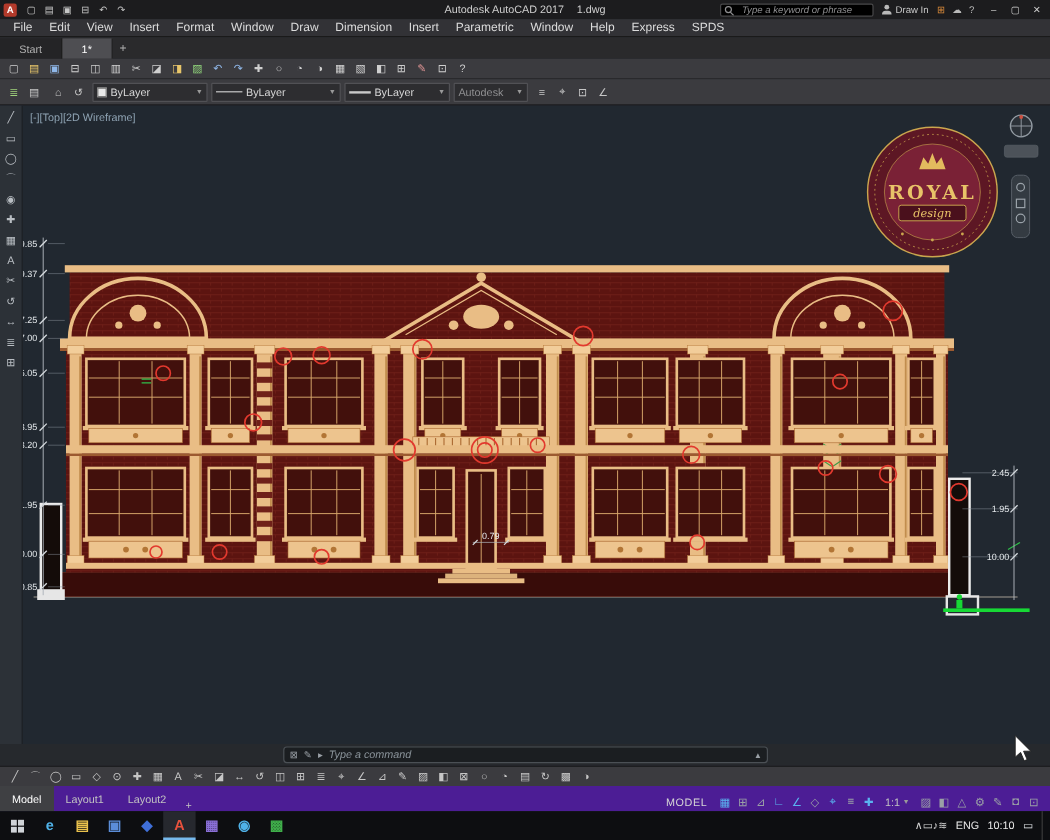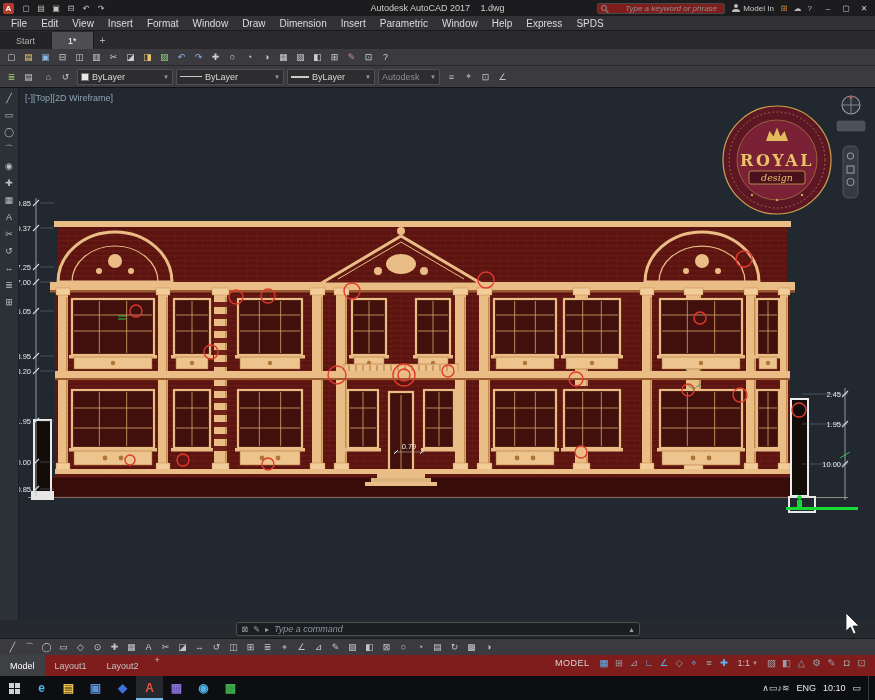--- a/index.html
+++ b/index.html
@@ -10,22 +10,22 @@
 
   
   .titlebar{top:0;height:16px;background:#1c1c1e;display:flex;align-items:center;color:#c9c9c9;font-size:9px}
   .acad-badge{width:11px;height:11px;margin-left:3px;background:#b33a2b;color:#fff;font-size:8px;font-weight:bold;
     display:flex;align-items:center;justify-content:center;border-radius:2px;flex:none}
   .qat{display:flex;gap:3px;padding:0 6px}
   .qat .ticon{width:12px;font-size:8px}
   .tb-title{position:absolute;left:50%;transform:translateX(-50%);white-space:nowrap;color:#cfcfcf}
   .tb-title span{margin:0 4px}
   .tb-right{margin-left:auto;display:flex;align-items:center;gap:7px;padding-right:2px}
-  .searchbox{width:128px;height:11px;background:#7f1d1d;border:1px solid #48484a;border-radius:2px;
-    display:flex;align-items:center;gap:18px;padding:0 3px;color:#8e8e90;font-size:8px;font-style:italic;overflow:hidden;white-space:nowrap}
+  .searchbox{width:128px;height:11px;background:#000000;border:1px solid #48484a;border-radius:2px;
+    display:flex;align-items:center;gap:8px;padding:0 3px;color:#8e8e90;font-size:8px;font-style:italic;overflow:hidden;white-space:nowrap}
   .lens{width:6px;height:6px;border:1px solid #8e8e90;border-radius:50%;position:relative;flex:none}
   .lens::after{content:"";position:absolute;right:-3px;bottom:-2px;width:4px;height:1px;background:#8e8e90;transform:rotate(45deg)}
   .person{width:8px;height:8px;position:relative;flex:none}
   .person::before{content:"";position:absolute;left:2px;top:0;width:4px;height:4px;border-radius:50%;background:#b9b9b9}
   .person::after{content:"";position:absolute;left:0;top:4.5px;width:8px;height:3px;border-radius:3px 3px 0 0;background:#b9b9b9}
   .signin{display:flex;align-items:center;gap:3px;font-size:8px;font-style:normal}
   .cloudicons{display:flex;gap:6px}
   .cloudicons .ticon{width:auto;font-size:8px}
   .winbtns{display:flex}
   .winbtns .ticon{width:18px;height:16px;font-size:8px;color:#cfcfcf}
@@ -73,21 +73,21 @@
   .cmdbar{width:404px;height:14px;background:#1b1e21;border:1px solid #4b5055;border-radius:3px;display:flex;
     align-items:center;gap:5px;padding:0 5px;font-size:9px;color:#8b949b}
   .cmdbar .prompt{font-style:italic}
   .cmdbar .cicon{font-size:8px;color:#9aa0a6;font-style:normal}
   .cmdbar .up{margin-left:auto}
 
   
   .bottombar{top:638px;height:17px;background:#3b3b3f;border-top:1px solid #17181a;display:flex;align-items:center;padding-left:4px}
 
   
-  .layoutbar{top:655px;height:21px;background:#7f1d1d;display:flex;align-items:flex-start;font-size:9px;color:#c2c2c2}
+  .layoutbar{top:655px;height:21px;background:#4c1d95;display:flex;align-items:flex-end;font-size:9px;color:#c2c2c2}
   .ltabs{display:flex;height:21px}
   .ltabs span{padding:0 10px;display:flex;align-items:center}
   .ltabs span.active{background:#3f4043;color:#fff}
   .lplus{padding:0 6px}
   .statusright{margin-left:auto;display:flex;align-items:center;gap:2px;padding-right:6px}
   .modelbadge{color:#d6d6d6;letter-spacing:.5px;margin-right:5px}
   .statusicons{display:flex;align-items:center}
   .statusicons .ticon{width:15px;font-size:9.5px}
   .scale{display:flex;align-items:center;gap:2px;padding:0 4px;color:#c2c2c2}
   .scale .arrow{font-size:6px;color:#9a9a9a}
@@ -123,21 +123,21 @@
       <span>Autodesk AutoCAD 2017</span>
       <span>1.dwg</span>
     </div>
     <div class="tb-right">
       <div class="searchbox">
         <span class="lens"></span>
         <span>Type a keyword or phrase</span>
       </div>
       <div class="signin">
         <span class="person"></span>
-        <span>Model In</span>
+        <span>Draw In</span>
       </div>
       <div class="cloudicons">
           <span class="ticon" style="color: rgb(217, 138, 58);">⊞</span>
           <span class="ticon" style="color: rgb(185, 185, 185);">☁</span>
           <span class="ticon" style="color: rgb(185, 185, 185);">?</span>
         </div>
       <div class="winbtns">
           <span class="ticon">–</span>
           <span class="ticon">▢</span>
           <span class="ticon">✕</span>

